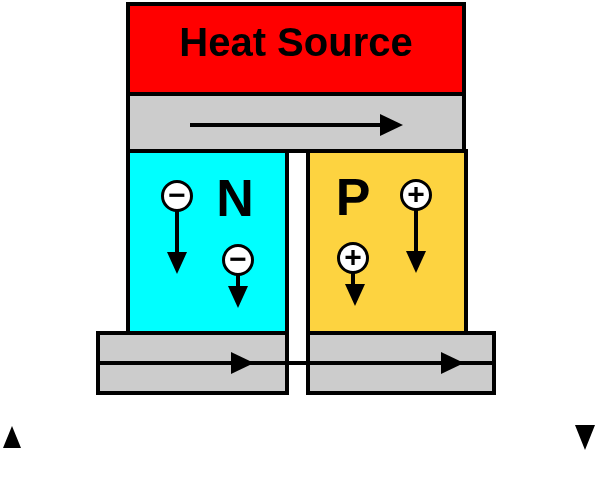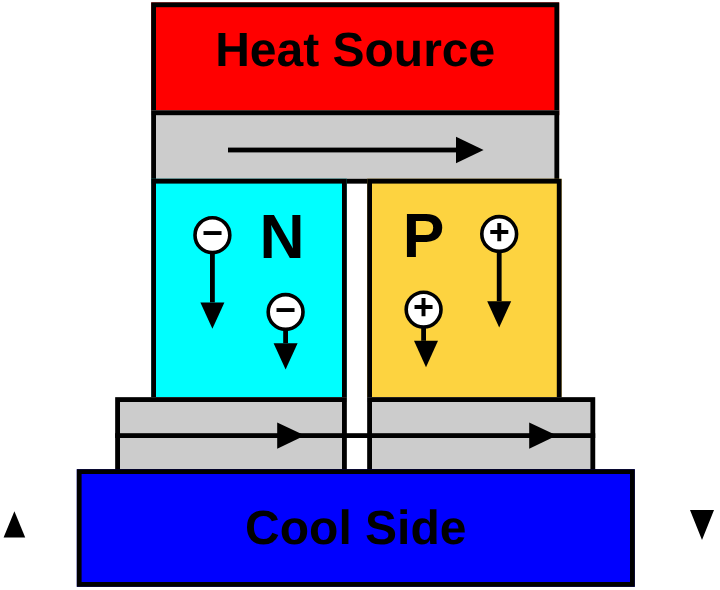--- a/index.html
+++ b/index.html
@@ -156,20 +156,17 @@
   </div>
   <div class="vshaft c4s"></div>
   <div class="vhead c4h"></div>
 
   <div class="block blcond" style="background-color: rgb(204, 204, 204);"></div>
   <div class="block brcond" style="background-color: rgb(204, 204, 204);"></div>
   <div class="hshaft bline"></div>
   <div class="hhead bl-head"></div>
   <div class="hhead br-head"></div>
 
-  <div class="block cool" style="background-color: rgb(0, 0, 255);">
-    <span class="block-label">Cool Side</span>
-  </div>
 
   <div class="tri-up"></div>
   <div class="tri-down"></div>
 
 </div>
 
 </body></html>

